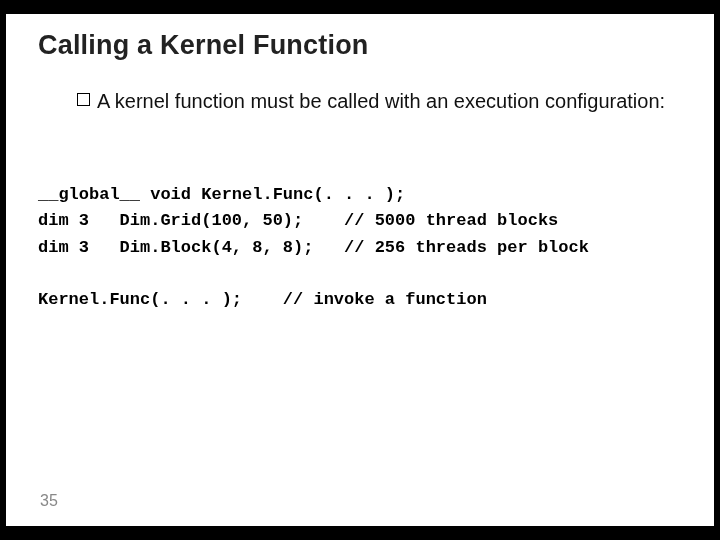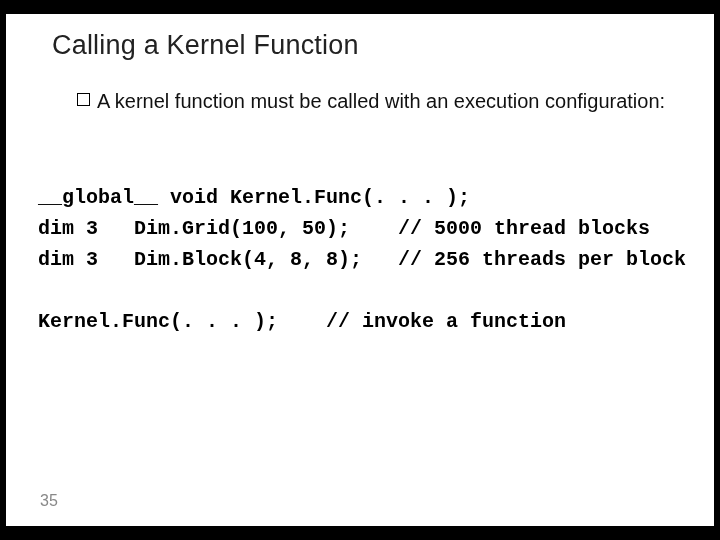--- a/index.html
+++ b/index.html
@@ -16,24 +16,24 @@
     position: relative;
     margin: 14px 0 0 6px;
     width: 708px;
     height: 512px;
     background: #fff;
     box-sizing: border-box;
   }
   .title {
     position: absolute;
     top: 16px;
-    left: 46px;
+    left: 32px;
     right: 20px;
     font-size: 27px;
-    font-weight: 400;
+    font-weight: 700;
     color: #222;
     letter-spacing: 0.2px;
   }
   .body {
     position: absolute;
     top: 74px;
     left: 32px;
     right: 30px;
     font-size: 20px;
     line-height: 1.3;
@@ -53,21 +53,21 @@
     margin-right: 7px;
     flex: none;
     box-sizing: border-box;
   }
   .code {
     position: absolute;
     top: 168px;
     left: 32px;
     right: 26px;
     font-family: "Courier New", Courier, monospace;
-    font-size: 20px;
+    font-size: 17px;
     font-weight: bold;
     line-height: 1.55;
     white-space: pre;
     color: #000;
   }
   .page-number {
     position: absolute;
     left: 34px;
     bottom: 16px;
     font-size: 16px;

